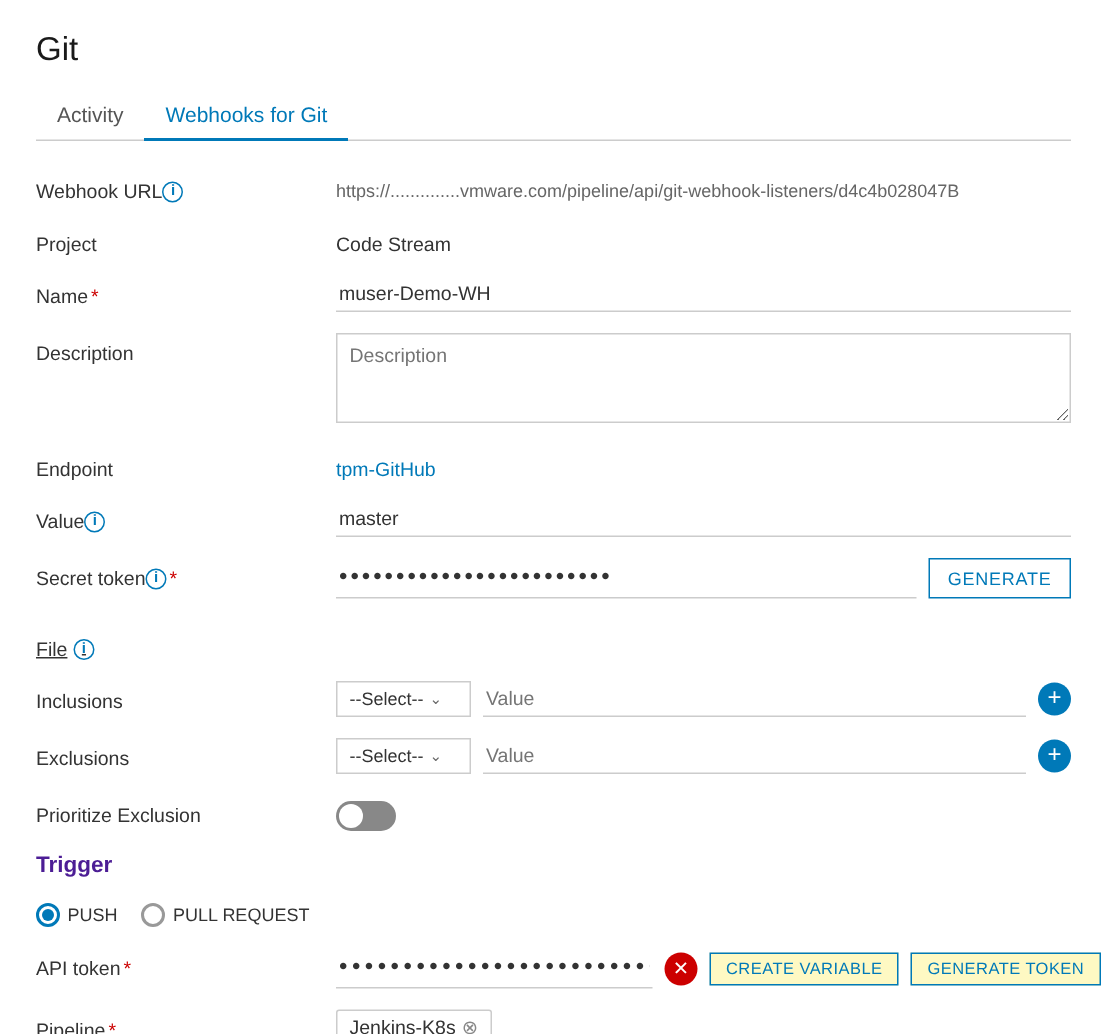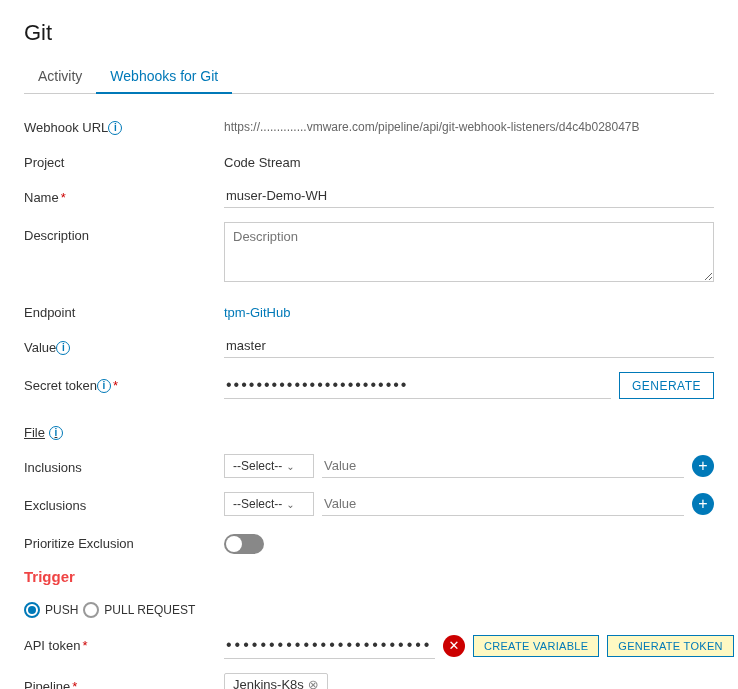--- a/index.html
+++ b/index.html
@@ -210,28 +210,28 @@
       background: #fff;
       border-radius: 50%;
       position: absolute;
       top: 2px;
       left: 2px;
       transition: left 0.2s;
     }
     .section-title {
       font-size: 15px;
       font-weight: 600;
-      color: #ef4444;
+      color: #4c1d95;
       margin-bottom: 12px;
       margin-top: 4px;
     }
     .radio-group {
       display: flex;
       align-items: center;
-      gap: 5px;
+      gap: 16px;
       padding-top: 5px;
     }
     .radio-option {
       display: flex;
       align-items: center;
       gap: 5px;
       font-size: 12px;
       color: #333;
       cursor: pointer;
     }

